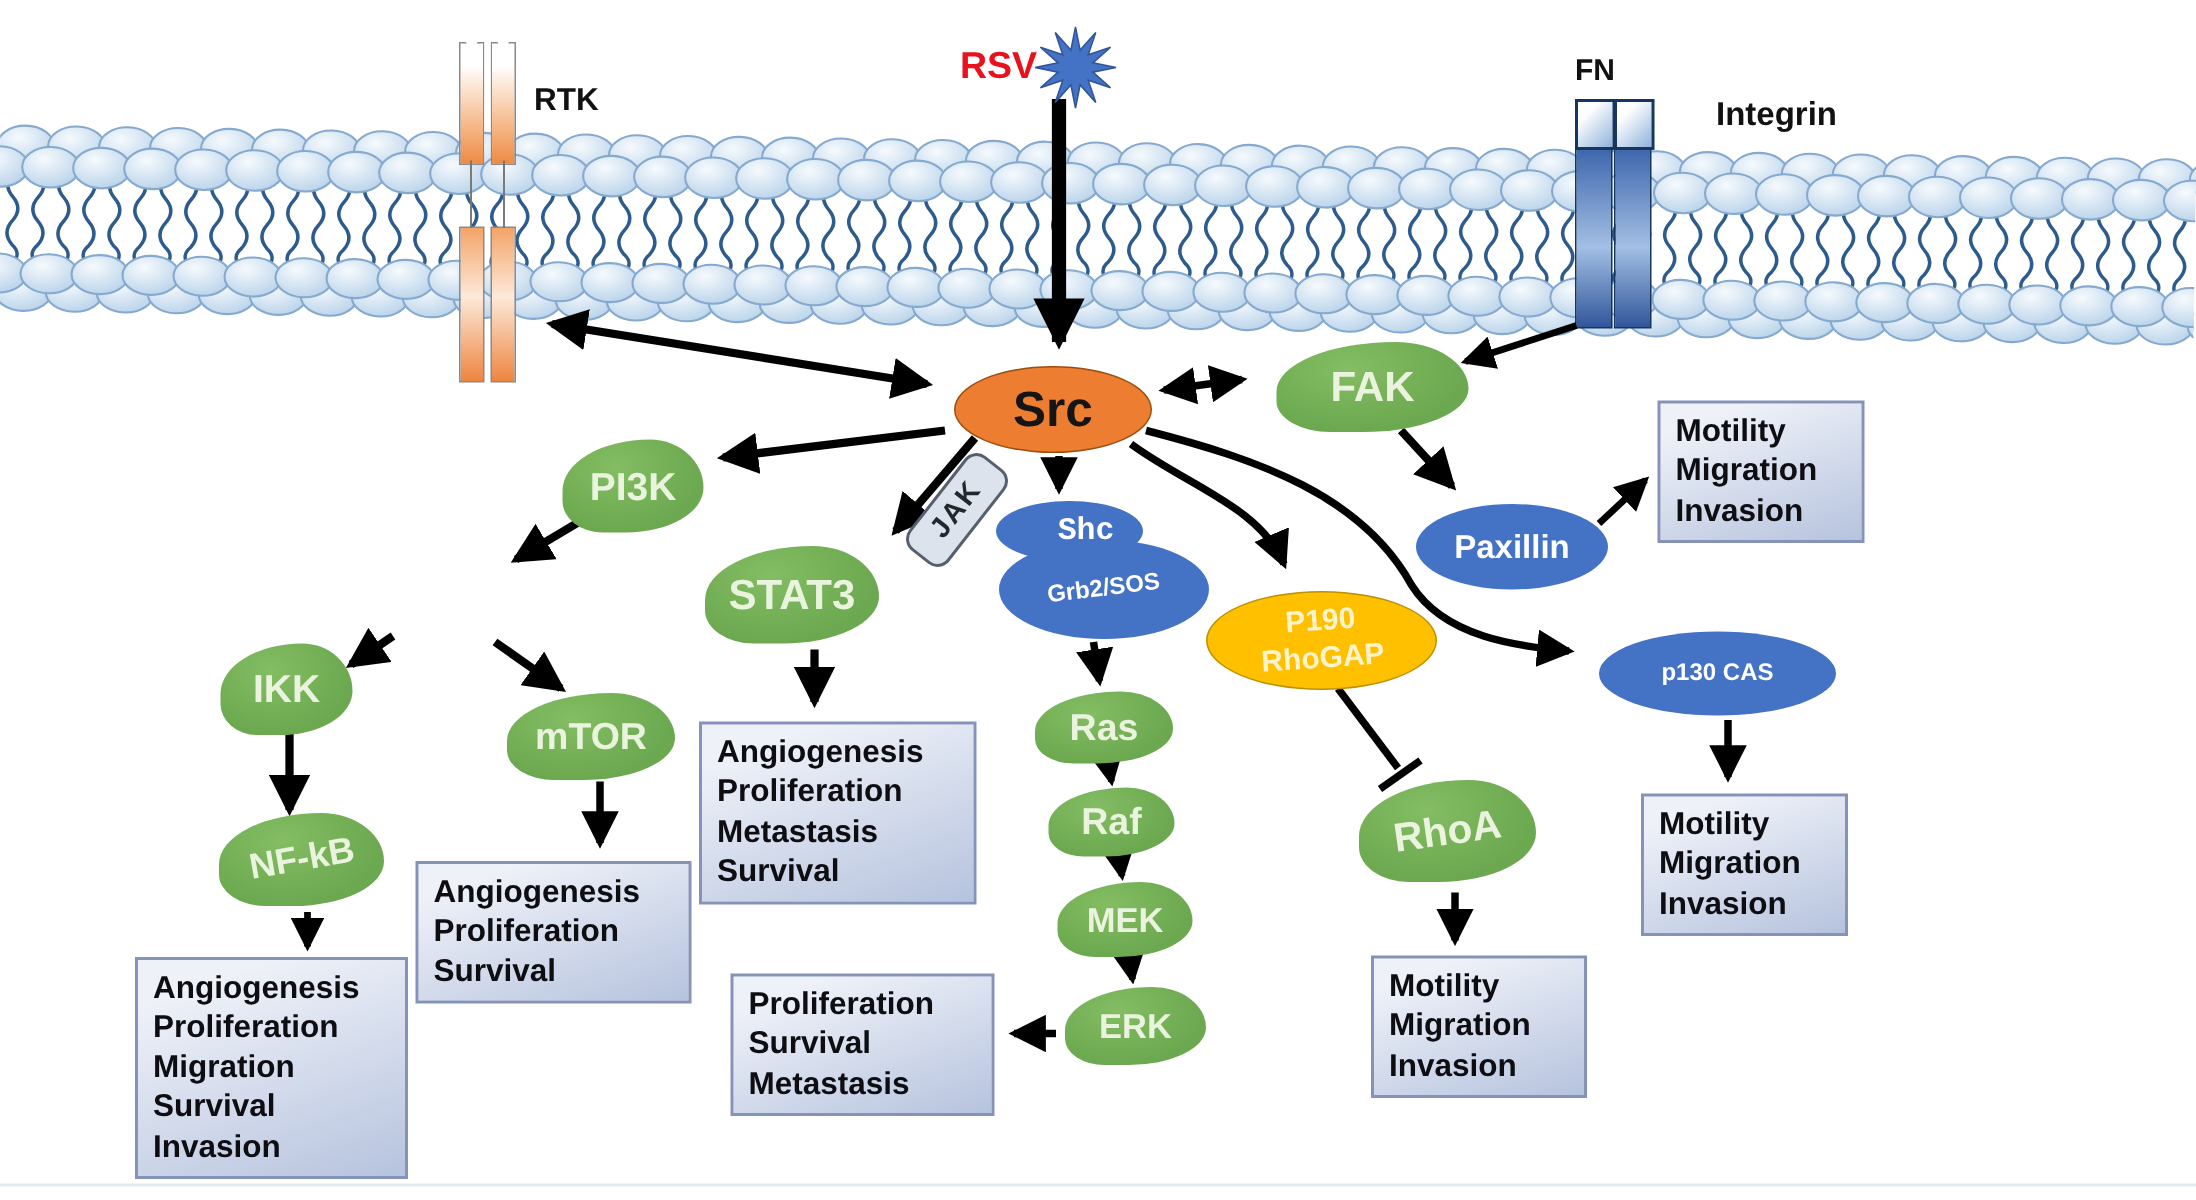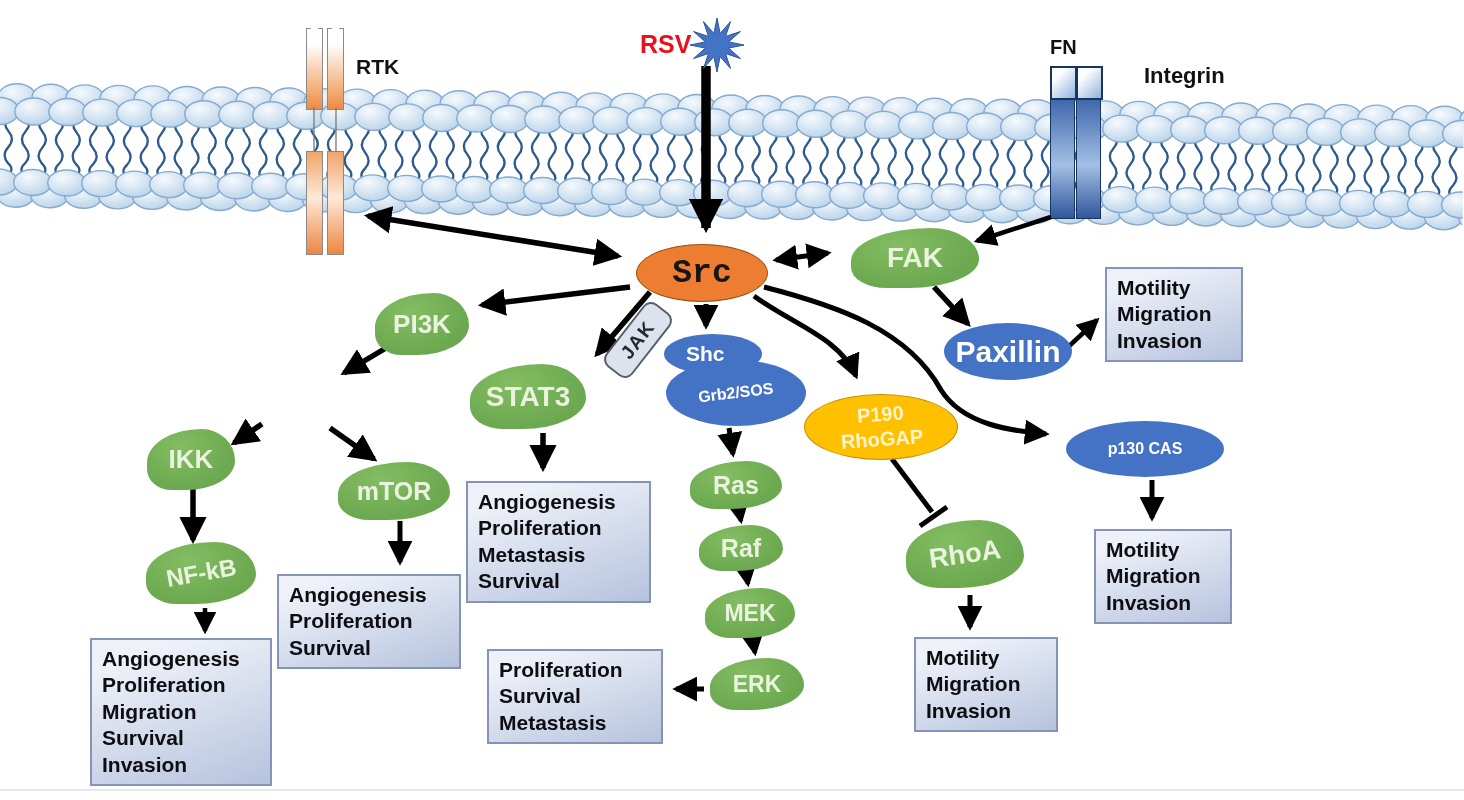--- a/index.html
+++ b/index.html
@@ -392,21 +392,21 @@
 
   <svg class="layer" style="left:688px;top:16px;z-index:5;" width="58" height="58" viewBox="0 0 58 58">
     <polygon id="rsv-star-poly" fill="#4472C4" stroke="#2F5597" stroke-width="1" points="29.0,2.0 32.1,17.4 42.5,5.6 37.5,20.5 52.4,15.5 40.6,25.9 56.0,29.0 40.6,32.1 52.4,42.5 37.5,37.5 42.5,52.4 32.1,40.6 29.0,56.0 25.9,40.6 15.5,52.4 20.5,37.5 5.6,42.5 17.4,32.1 2.0,29.0 17.4,25.9 5.6,15.5 20.5,20.5 15.5,5.6 25.9,17.4"></polygon>
   </svg>
 
   <div class="tlabel" style="left:356px;top:55px;font-size:21px;">RTK</div>
   <div class="tlabel" style="left:640px;top:30px;font-size:25px;color:var(--red);">RSV</div>
   <div class="tlabel" style="left:1050px;top:36px;font-size:20px;font-weight:600;">FN</div>
   <div class="tlabel" style="left:1112px;top:63px;font-size:22px;margin-left:32px;">Integrin</div>
 
-  <div class="node oell" style="left:636px;top:244px;width:130px;height:56px;font-size:33px;font-family:Liberation Mono, monospace;">
+  <div class="node oell" style="left:636px;top:244px;width:130px;height:56px;font-size:33px;">
       <span>Src</span>
     </div>
 
   <div class="node jakbox" style="left:598px;top:323px;width:76px;height:30px;font-size:19px;transform:rotate(-52deg);">
       <span>JAK</span>
     </div>
 
   <div class="node gblob" style="left:375px;top:293px;width:94px;height:62px;font-size:26px;">
       <span>PI3K</span>
     </div>
@@ -416,21 +416,21 @@
   <div class="node gblob" style="left:146px;top:542px;width:110px;height:62px;font-size:24px;">
       <span style="transform:rotate(-10deg);display:inline-block;">NF-kB</span>
     </div>
   <div class="node gblob" style="left:338px;top:462px;width:112px;height:58px;font-size:25px;">
       <span>mTOR</span>
     </div>
   <div class="node gblob" style="left:470px;top:364px;width:116px;height:65px;font-size:28px;">
       <span>STAT3</span>
     </div>
 
-  <div class="node bell" style="left:664px;top:334px;width:98px;height:40px;font-size:21px;justify-content:flex-start;padding-left:22px;box-sizing:border-box;">
+  <div class="node bell" style="left:664px;top:334px;width:98px;height:40px;font-size:21px;justify-content:center;padding-left:22px;box-sizing:border-box;font-family:Liberation Mono, monospace;">
       <span>Shc</span>
     </div>
   <div class="node bell" style="left:666px;top:360px;width:140px;height:66px;font-size:16px;">
       <span style="transform:rotate(-7deg);display:inline-block;">Grb2/SOS</span>
     </div>
 
   <div class="node gblob" style="left:690px;top:461px;width:92px;height:48px;font-size:25px;">
       <span>Ras</span>
     </div>
   <div class="node gblob" style="left:699px;top:525px;width:84px;height:46px;font-size:25px;">
@@ -439,21 +439,21 @@
   <div class="node gblob" style="left:705px;top:588px;width:90px;height:50px;font-size:23px;">
       <span>MEK</span>
     </div>
   <div class="node gblob" style="left:710px;top:658px;width:94px;height:52px;font-size:23px;">
       <span>ERK</span>
     </div>
 
   <div class="node gblob" style="left:851px;top:228px;width:128px;height:60px;font-size:28px;">
       <span>FAK</span>
     </div>
-  <div class="node bell" style="left:944px;top:323px;width:128px;height:57px;font-size:30px;">
+  <div class="node bell" style="left:944px;top:336px;width:128px;height:57px;font-size:22px;">
       <span>Paxillin</span>
     </div>
   <div class="node yell pre" style="left:804px;top:394px;width:152px;height:64px;font-size:20px;line-height:1.25;"><span class="pre" style="transform:rotate(-4deg);display:inline-block;">P190
 RhoGAP</span></div>
   <div class="node gblob" style="left:906px;top:520px;width:118px;height:68px;font-size:27px;">
       <span style="transform:rotate(-8deg);display:inline-block;">RhoA</span>
     </div>
   <div class="node bell" style="left:1066px;top:421px;width:158px;height:56px;font-size:16px;">
       <span>p130 CAS</span>
     </div>

